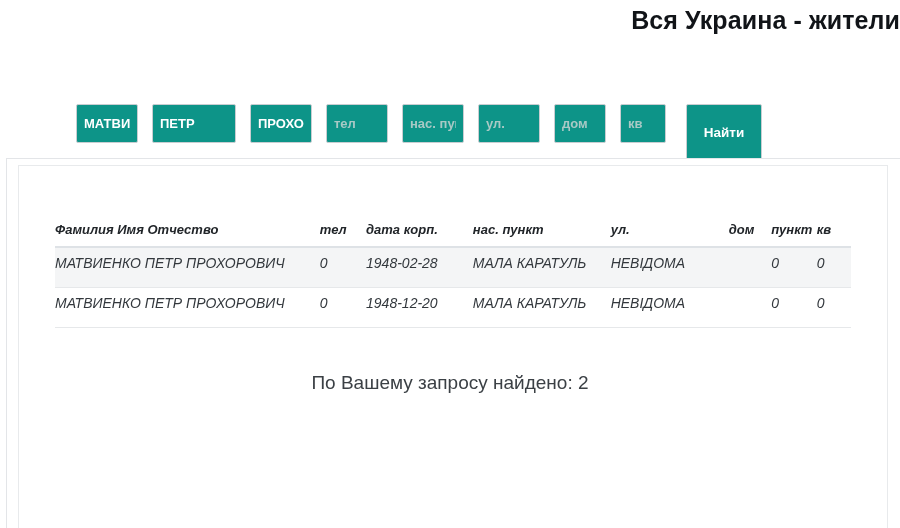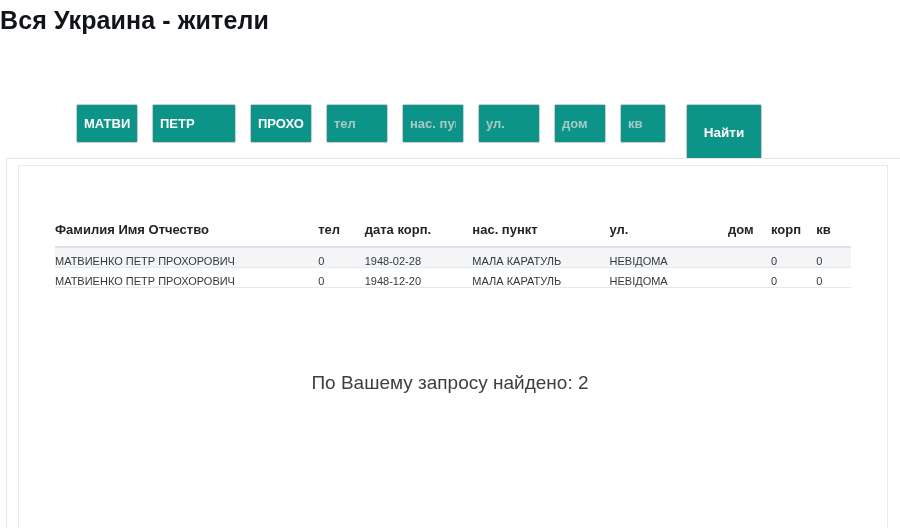--- a/index.html
+++ b/index.html
@@ -15,21 +15,21 @@
     font-family: "Liberation Sans", "DejaVu Sans", sans-serif;
     color: #212529;
     overflow: hidden;
     position: relative;
   }
 
   
   .page-title {
     margin: 0;
     padding-top: 4px;
-    text-align: left;
+    text-align: right;
     font-size: 25px;
     font-weight: bold;
     color: #111418;
     letter-spacing: 0.1px;
     line-height: 32px;
   }
 
   
   .search-form {
     position: absolute;
@@ -112,36 +112,37 @@
   .table-wrap {
     position: absolute;
     left: 55px;
     top: 222px;
     width: 796px;
   }
   table.results {
     width: 100%;
     border-collapse: collapse;
     font-size: 12.5px;
+    font-style: italic;
   }
   table.results thead th {
     text-align: left;
     font-weight: bold;
     font-size: 13px;
     color: #212529;
     padding: 0 0 9px 0;
     border-bottom: 2px solid #dee2e6;
     white-space: nowrap;
   }
   table.results tbody td {
-    padding: 7px 0 0 0;
+    padding: 7px 0 16px 0;
     border-bottom: 1px solid #e6e8ea;
     color: #33383d;
     white-space: nowrap;
-    font-size: 11px;
+    font-size: 14px;
   }
   table.results tbody tr.striped td {
     background: #f4f5f6;
   }
   
   .col-fio   { width: 268px; }
   .col-tel   { width: 48px;  }
   .col-dob   { width: 110px; }
   .col-city  { width: 140px; }
   .col-street{ width: 122px; }
@@ -185,21 +186,21 @@
 <div class="table-wrap">
   <table class="results">
     <thead>
       <tr>
         <th class="col-fio">Фамилия Имя Отчество</th>
         <th class="col-tel">тел</th>
         <th class="col-dob">дата корп.</th>
         <th class="col-city">нас. пункт</th>
         <th class="col-street">ул.</th>
         <th class="col-house">дом</th>
-        <th class="col-korp">корп</th>
+        <th class="col-korp">пункт</th>
         <th class="col-kv">кв</th>
       </tr>
     </thead>
     <tbody>
       <tr class="striped">
         <td class="col-fio">МАТВИЕНКО ПЕТР ПРОХОРОВИЧ</td>
         <td class="col-tel">0</td>
         <td class="col-dob">1948-02-28</td>
         <td class="col-city">МАЛА КАРАТУЛЬ</td>
         <td class="col-street">НЕВІДОМА</td>

